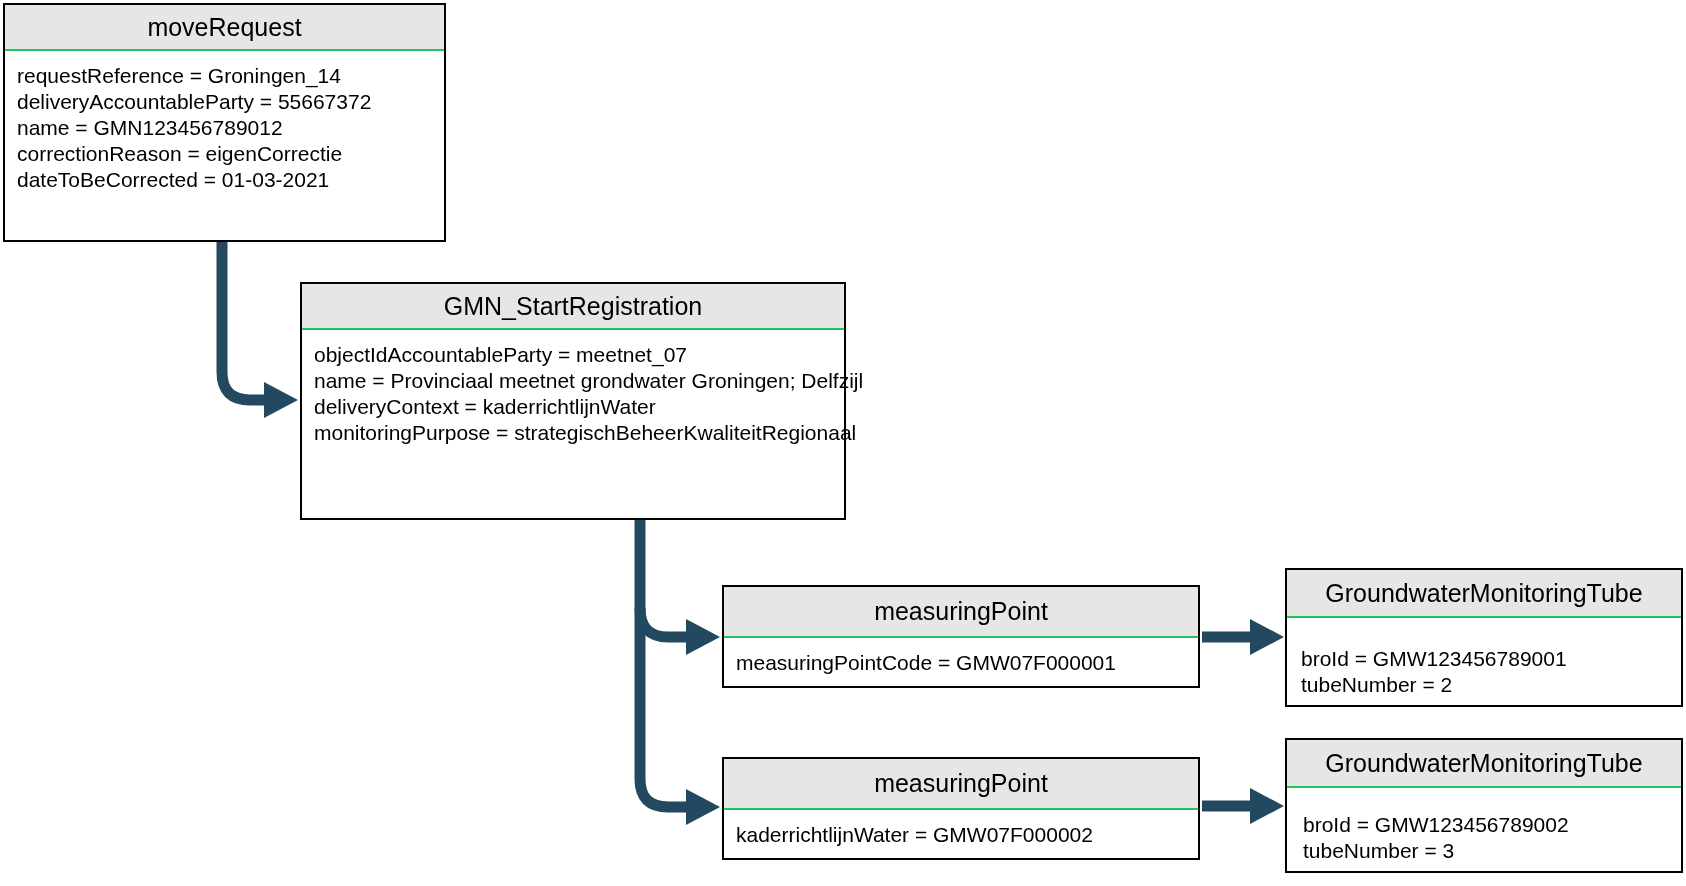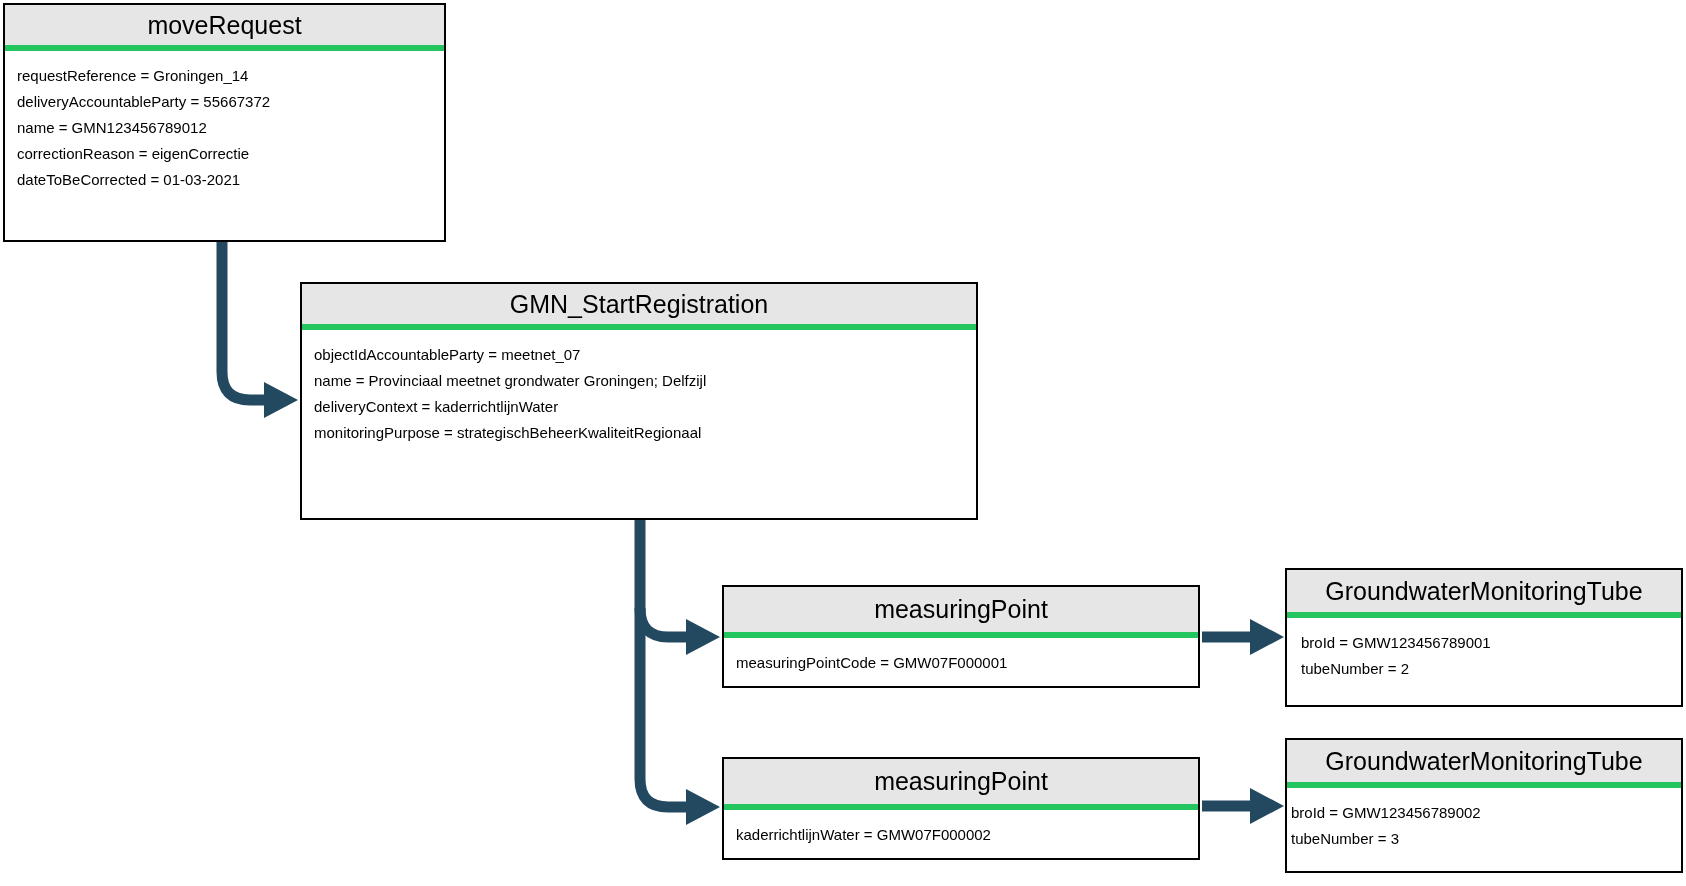--- a/index.html
+++ b/index.html
@@ -27,31 +27,31 @@
   .uml-box {
     position: absolute;
     box-sizing: border-box;
     border: 2px solid #000000;
     background: #ffffff;
   }
   .uml-header {
     box-sizing: border-box;
     width: 100%;
     background: #e6e6e6;
-    border-bottom: 6px solid #22c55e;
+    border-bottom: 2px solid #22c55e;
     display: flex;
     align-items: center;
     justify-content: center;
     font-size: 25px;
     white-space: nowrap;
   }
   .uml-body {
     box-sizing: border-box;
     padding: 12px 8px 0 12px;
-    font-size: 15px;
+    font-size: 21px;
     line-height: 26px;
   }
   .attr {
     white-space: nowrap;
   }
 </style>
 </head>
 <body>
 
 <div class="canvas">
@@ -78,21 +78,21 @@
     <div class="uml-header" style="height:46px;">moveRequest</div>
     <div class="uml-body">
       <div class="attr">requestReference = Groningen_14</div>
       <div class="attr">deliveryAccountableParty = 55667372</div>
       <div class="attr">name = GMN123456789012</div>
       <div class="attr">correctionReason = eigenCorrectie</div>
       <div class="attr">dateToBeCorrected = 01-03-2021</div>
     </div>
   </div>
 
-  <div class="uml-box" style="left:300px; top:282px; width:678px; height:238px;">
+  <div class="uml-box" style="left:300px; top:282px; width:546px; height:238px;">
     <div class="uml-header" style="height:46px;">GMN_StartRegistration</div>
     <div class="uml-body">
       <div class="attr">objectIdAccountableParty = meetnet_07</div>
       <div class="attr">name = Provinciaal meetnet grondwater Groningen; Delfzijl</div>
       <div class="attr">deliveryContext = kaderrichtlijnWater</div>
       <div class="attr">monitoringPurpose = strategischBeheerKwaliteitRegionaal</div>
     </div>
   </div>
 
   <div class="uml-box" style="left:722px; top:585px; width:478px; height:103px;">
@@ -104,27 +104,27 @@
 
   <div class="uml-box" style="left:722px; top:757px; width:478px; height:103px;">
     <div class="uml-header" style="height:51px;">measuringPoint</div>
     <div class="uml-body">
       <div class="attr">kaderrichtlijnWater = GMW07F000002</div>
     </div>
   </div>
 
   <div class="uml-box" style="left:1285px; top:568px; width:398px; height:139px;">
     <div class="uml-header" style="height:48px;">GroundwaterMonitoringTube</div>
-    <div class="uml-body" style="padding-left:14px;">
+    <div class="uml-body" style="padding-left:14px;margin-top:16px;">
       <div class="attr">broId = GMW123456789001</div>
       <div class="attr">tubeNumber = 2</div>
     </div>
   </div>
 
   <div class="uml-box" style="left:1285px; top:738px; width:398px; height:135px;">
     <div class="uml-header" style="height:48px;">GroundwaterMonitoringTube</div>
-    <div class="uml-body" style="padding-left:4px;">
+    <div class="uml-body" style="padding-left:16px;margin-top:12px;">
       <div class="attr">broId = GMW123456789002</div>
       <div class="attr">tubeNumber = 3</div>
     </div>
   </div>
 
 </div>
 
 </body></html>

